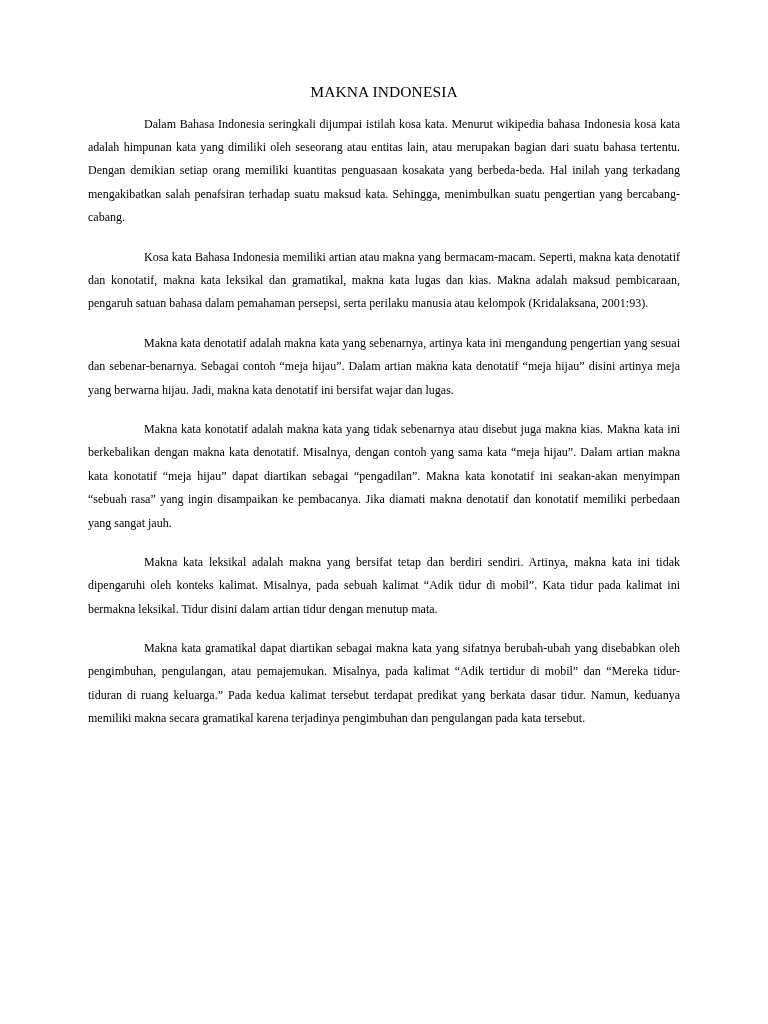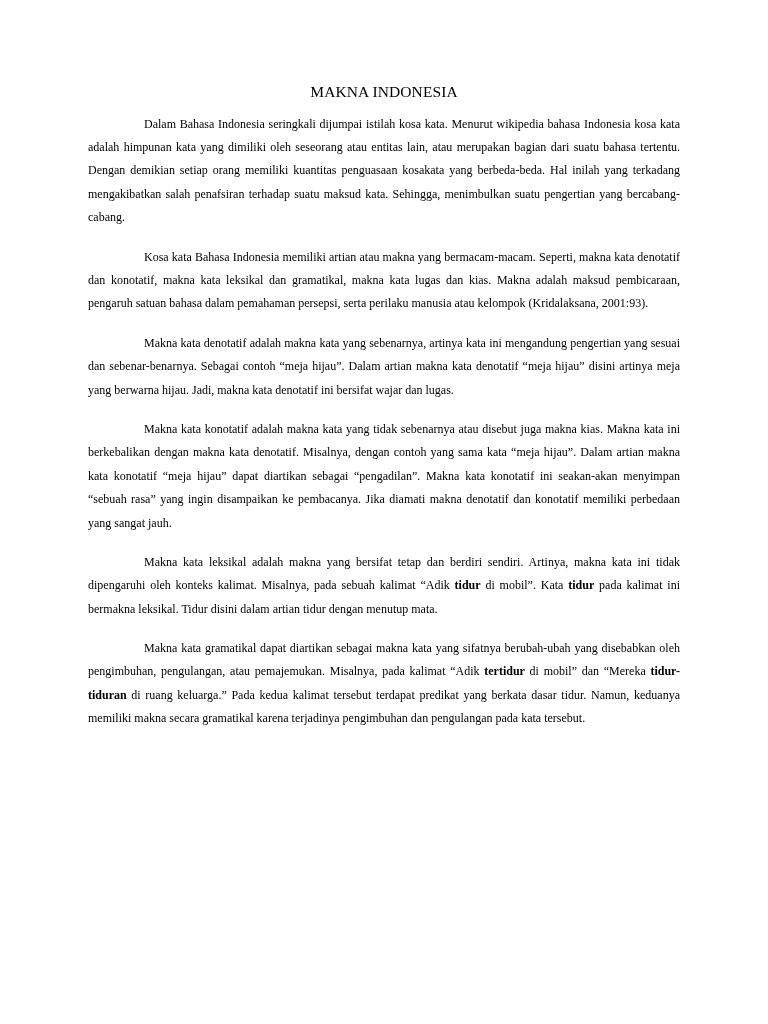--- a/index.html
+++ b/index.html
@@ -37,21 +37,21 @@
     line-height: 1.95;
     text-align: justify;
     text-justify: inter-word;
     margin: 0 0 16px 0;
     text-indent: 56px;
   }
   p.para:last-child {
     margin-bottom: 0;
   }
   b {
-    font-weight: bold;
+    font-weight: normal;
   }
 </style>
 </head>
 <body>
 
 <div class="page">
 
   <h1 class="doc-title">
     <span class="line">MAKNA INDONESIA</span>
   </h1>

